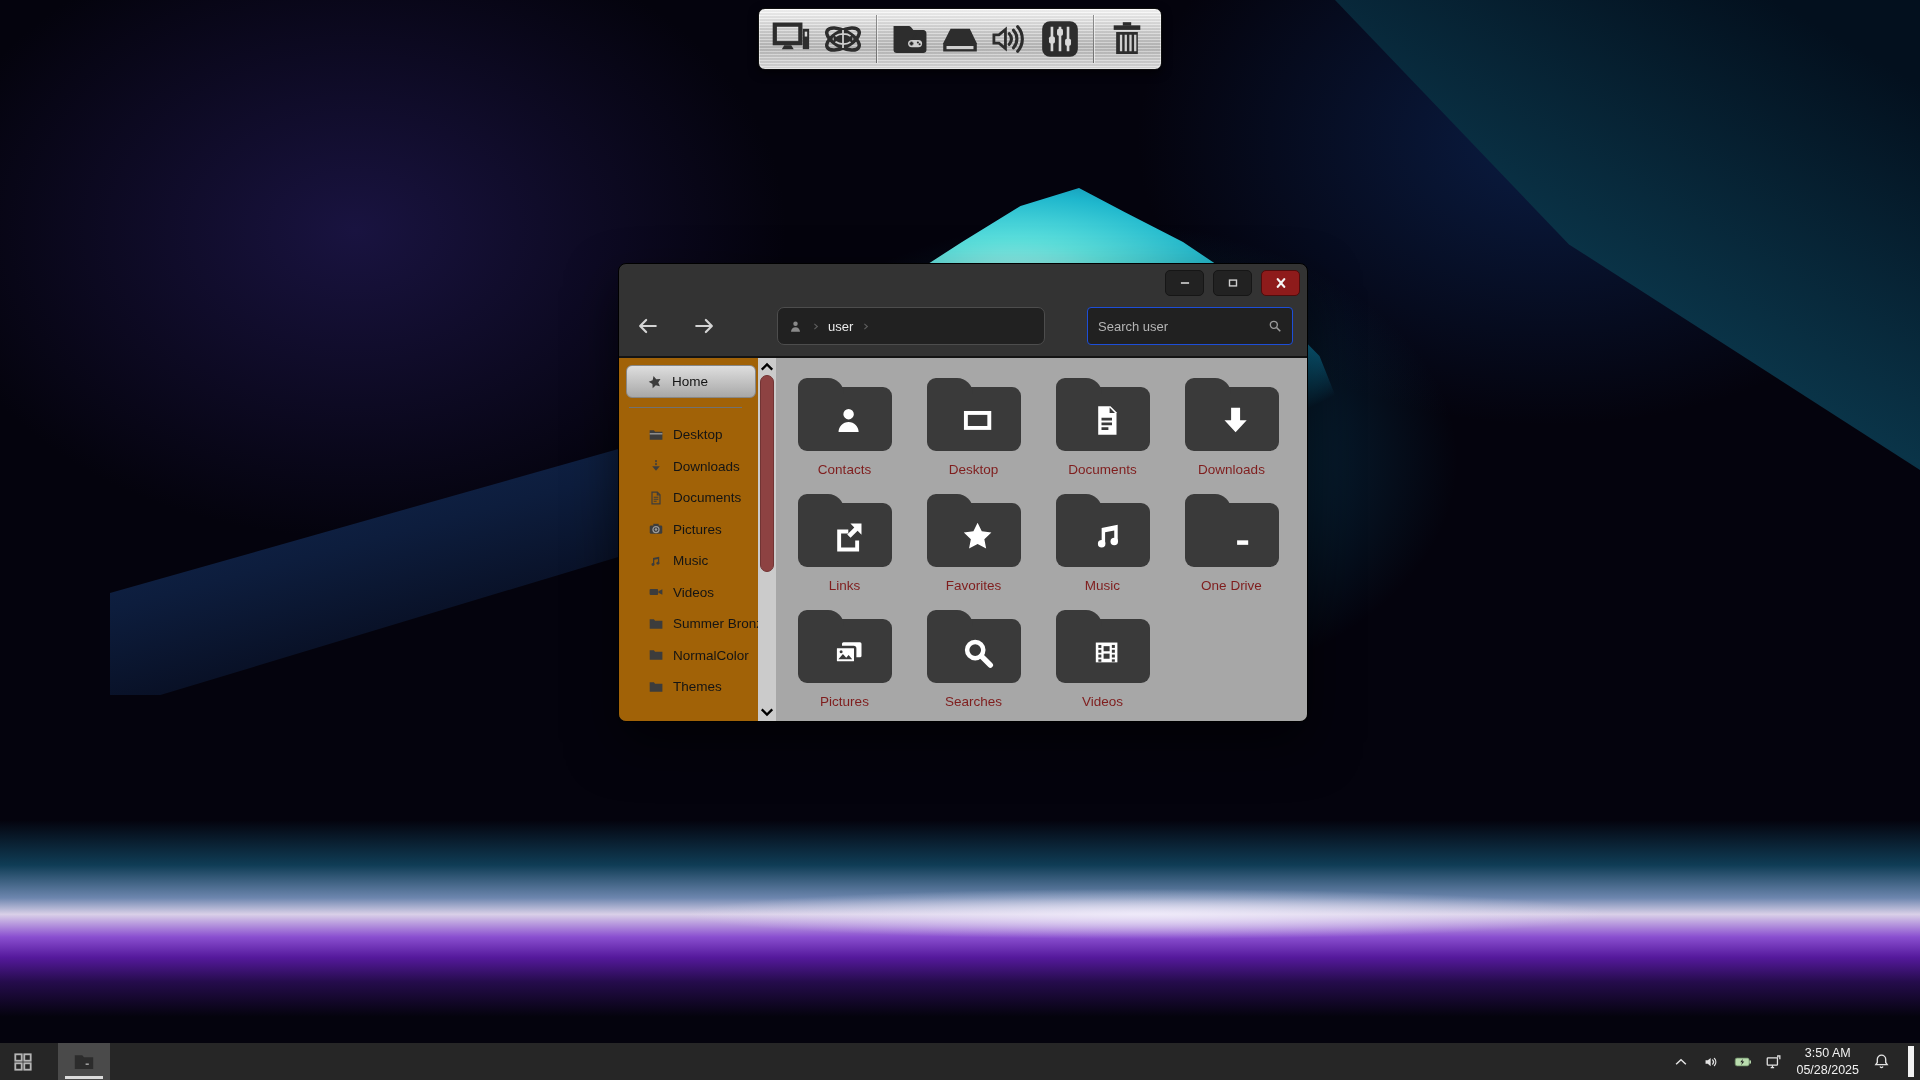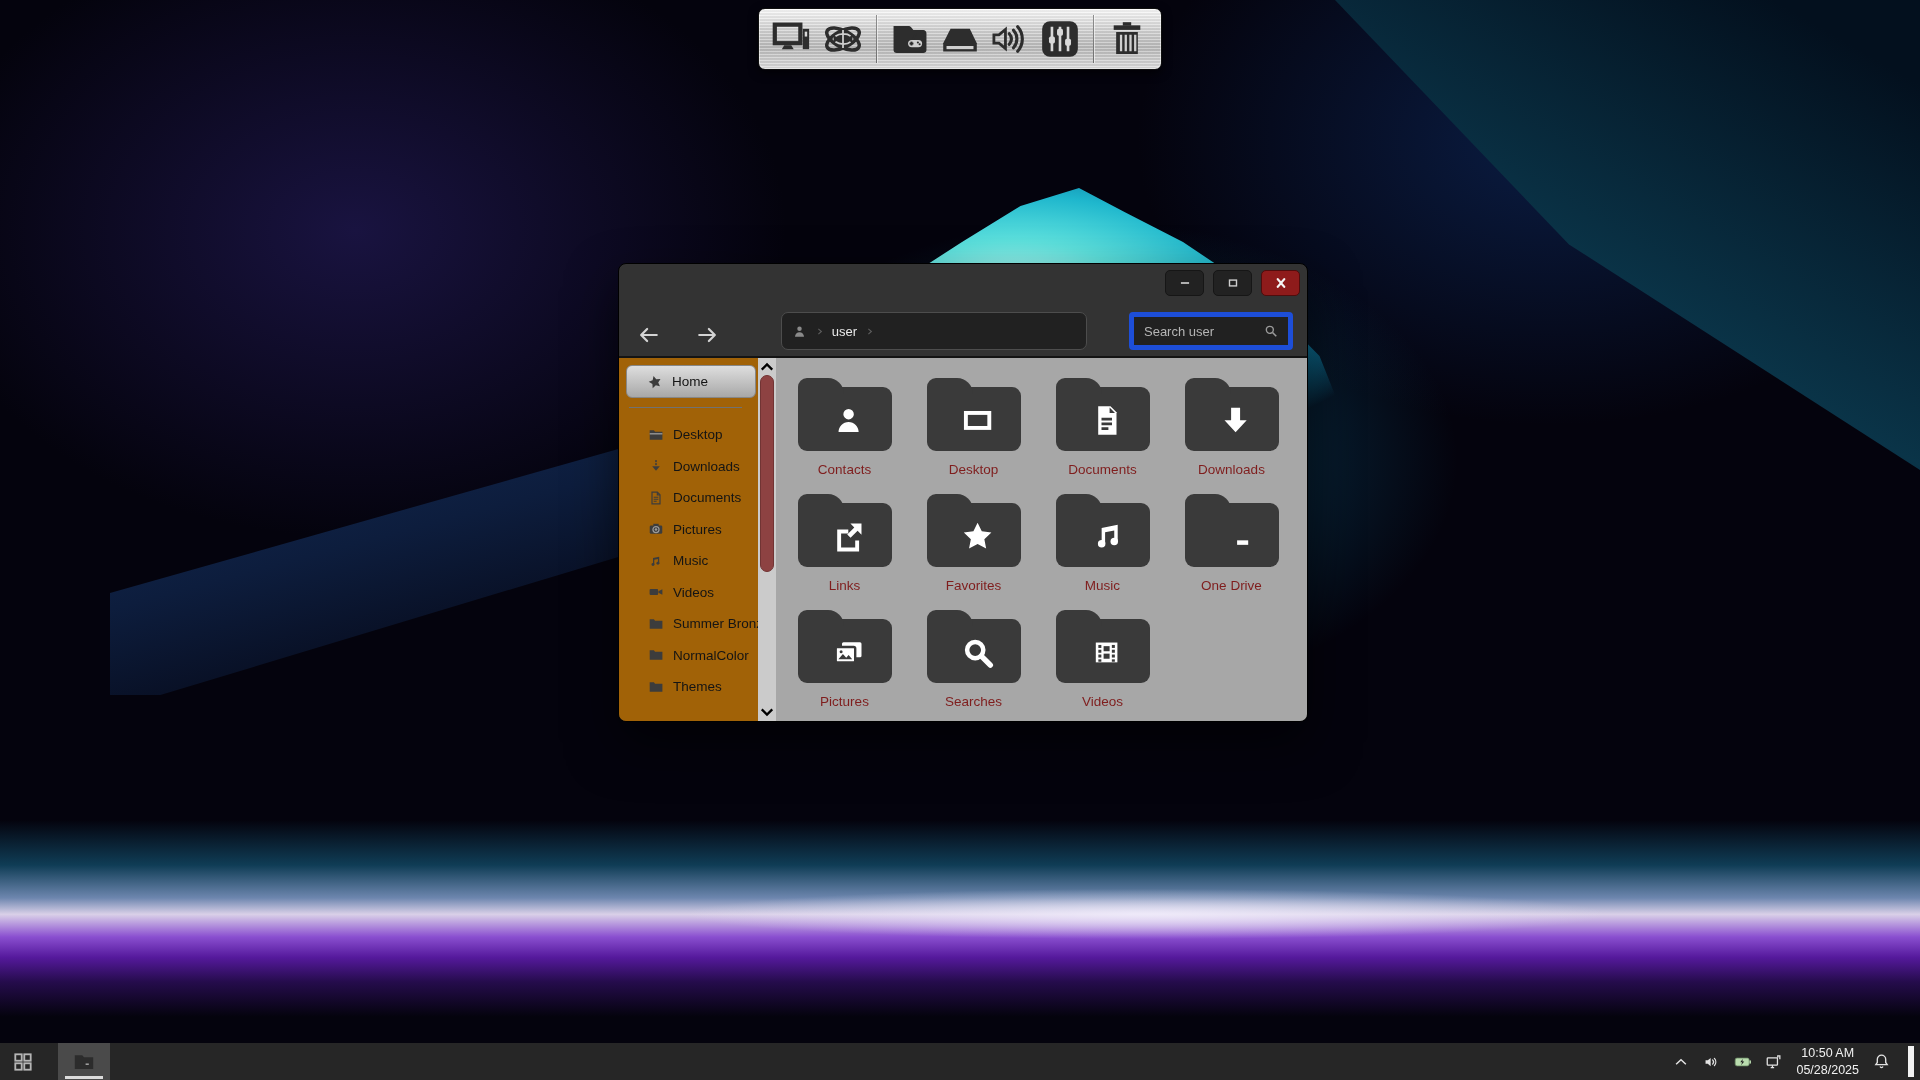--- a/index.html
+++ b/index.html
@@ -51,30 +51,30 @@
   .window { position:absolute; left:618px; top:263px; width:690px; height:459px;
     background:#333333; border:1px solid #000; border-radius:8px;
     box-shadow:0 22px 50px rgba(0,0,0,.6); overflow:hidden; }
   .titlebar { position:relative; height:38px; }
   .win-btns { position:absolute; top:6px; right:7px; display:flex; gap:9px; }
   .wbtn { width:39px; height:26px; border-radius:5px; background:#222222; border:1px solid #161616;
     display:flex; align-items:center; justify-content:center; color:#cfcfcf; cursor:pointer; }
   .wbtn [data-icon] { width:14px; height:14px; }
   .wbtn.close { background:var(--close,#8e1b1b); border-color:#4f0d0d; color:#f4f4f4; }
 
-  .toolbar { height:54px; display:flex; align-items:flex-end; padding:0 14px 6px 16px;gap:32px; }
+  .toolbar { height:54px; display:flex; align-items:center; padding:0 14px 6px 16px;gap:32px; }
   .nav-btn { background:none; border:none; color:#d4d4d4; cursor:pointer;
     width:34px; height:30px; display:flex; align-items:center; justify-content:center; }
   .nav-btn [data-icon] { width:25px; height:22px; }
   .addr { margin-left:28px; width:381px; height:38px; background:#212121; border:1px solid #4d4d4d;
     border-radius:7px; display:flex; align-items:center; padding:0 10px; gap:8px; }
   .addr-user-icon { width:15px; height:15px; color:#8a8a8a; }
   .crumb-sep { width:9px; height:9px; color:#5d5d5d; }
   .crumb { color:#e9e9e9; font-size:13px; }
-  .search { margin-left:10px; width:164px; height:38px; background:#212121; border:5px solid #1d4ed8;
+  .search { margin-left:10px; width:206px; height:38px; background:#212121; border:1px solid #1d4ed8;
     border-radius:4px; display:flex; align-items:center; padding:0 10px; }
   .search input { flex:1; background:transparent; border:none; outline:none;
     color:#cccccc; font-size:13px; font-family:"Liberation Sans",sans-serif; min-width:0; }
   .search input::placeholder { color:#b5b5b5; opacity:1; }
   .search-mag { width:14px; height:14px; color:#9a9a9a; }
 
   .win-divider { height:2px; background:#141414; }
 
   .win-body { position:absolute; left:0; right:0; top:94px; bottom:0; display:flex; }
 
@@ -587,21 +587,21 @@
             </svg></span></button>
         <button class="tray-ic"><span data-icon="display" style="width:18px;height:18px;"><svg viewBox="0 0 24 24">
               <g fill="none" stroke="currentColor" stroke-width="1.7">
                 <rect x="3" y="6.4" width="13.6" height="9.8" rx="1"></rect>
                 <path d="M7.6 19.4h4.6M9.9 16.2v3.2"></path>
               </g>
               <path d="M17 6.4V3.8h2.8v4.4" fill="none" stroke="currentColor" stroke-width="1.7"></path>
             </svg></span></button>
       </span>
     <div class="clock">
-      <div>10:50 AM</div>
+      <div>3:50 AM</div>
       <div>05/28/2025</div>
     </div>
     <button class="tray-ic" style="width:19px;height:19px;">
       <span data-icon="bell" style="width:19px;height:19px;"><svg viewBox="0 0 24 24">
             <path fill="none" stroke="currentColor" stroke-width="1.7" d="M12 4a5.3 5.3 0 00-5.3 5.3v3.9L4.8 16h14.4l-1.9-2.8V9.3A5.3 5.3 0 0012 4z"></path>
             <path d="M10.2 18.4a1.9 1.9 0 003.6 0" fill="none" stroke="currentColor" stroke-width="1.7"></path>
           </svg></span>
     </button>
     <button class="show-desktop"></button>
   </div>

